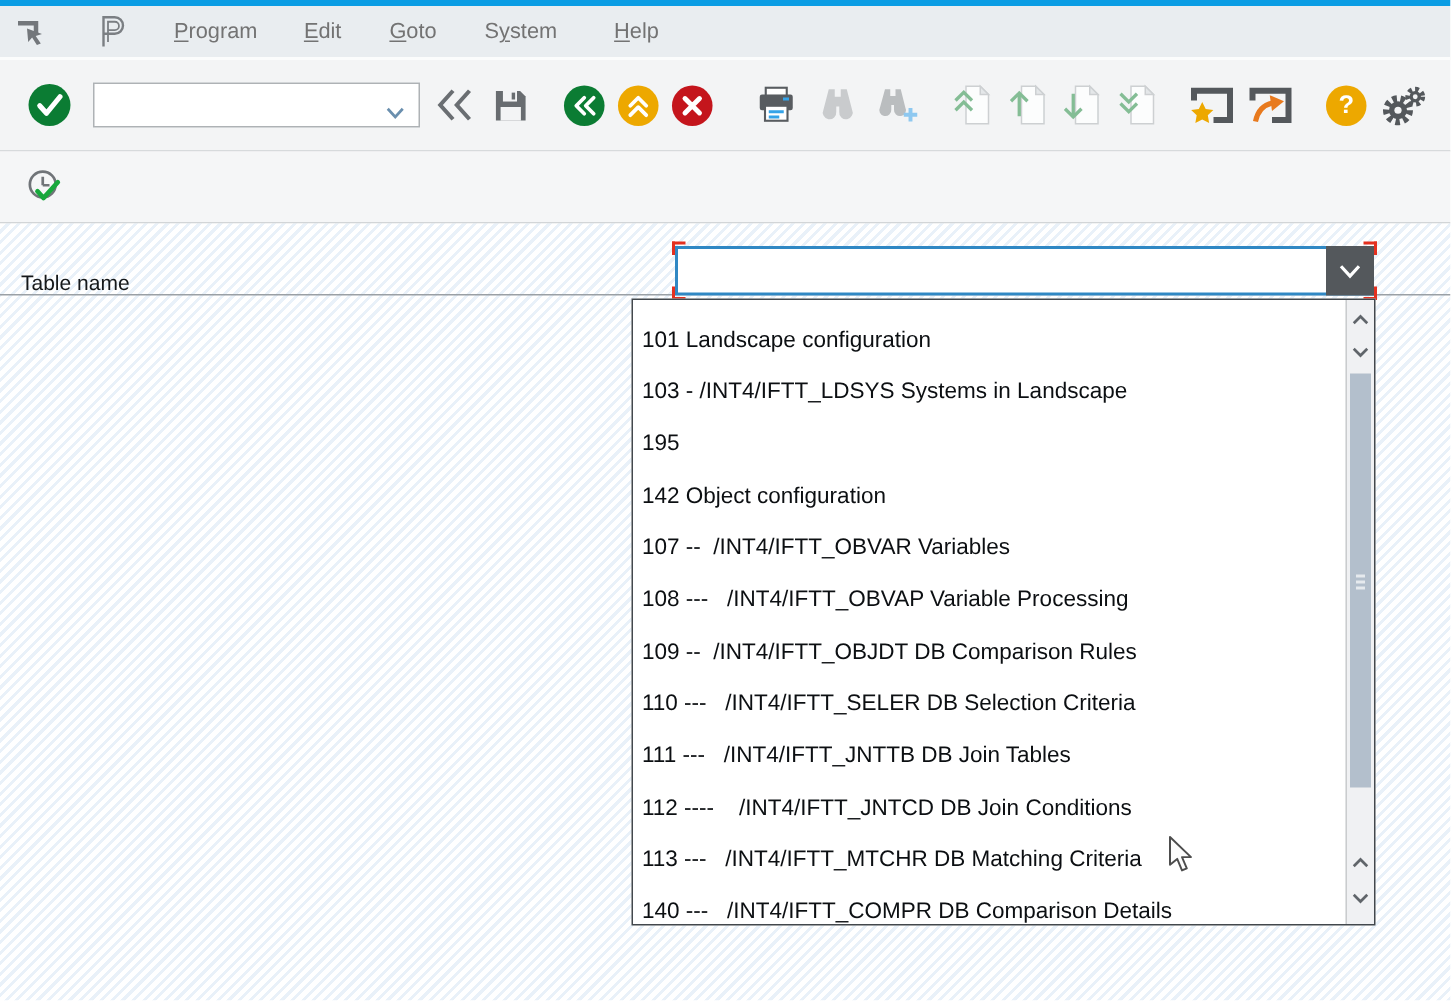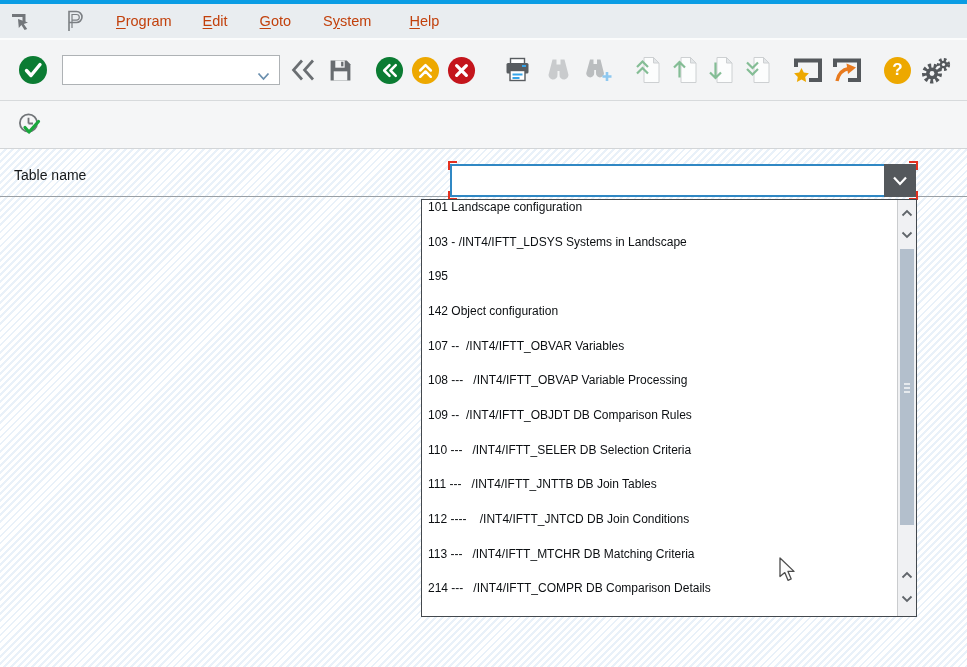--- a/index.html
+++ b/index.html
@@ -8,21 +8,21 @@
   .screen { width:967px; height:667px; display:flex; flex-direction:column; overflow:hidden; position:relative; }
 
   
   .top-strip { height:4px; background:#0a9de4; flex:0 0 auto; }
 
   
   .menubar { height:36px; background:#e9edf0; display:flex; align-items:center; flex:0 0 auto;
              border-bottom:2px solid #fbfcfc; }
   .menu-sys-icon { margin-left:10px; width:24px; display:flex; align-items:center; }
   .menu-session-icon { margin-left:30px; width:24px; display:flex; align-items:center; }
-  .menu-item { color:#c2410c; font-size:14.5px; cursor:default; }
+  .menu-item { color:#737373; font-size:14.5px; cursor:default; }
   .menu-item .ak { text-decoration:underline; text-underline-offset:2px; }
   .m-program { margin-left:28px; } .m-edit { margin-left:31px; } .m-goto { margin-left:32px; }
   .m-system { margin-left:32px; } .m-help { margin-left:38px; }
 
   
   .toolbar { height:61px; background:#f3f4f5; border-bottom:1px solid #d7dadc;
              display:flex; align-items:center; flex:0 0 auto; }
   .tb { border:none; background:transparent; padding:0; display:flex; align-items:center; justify-content:center; }
   .cmd-field { margin-left:14px; width:218px; height:30px; background:#fff; border:1px solid #aeb2b5;
                display:flex; align-items:center; position:relative; }
@@ -55,40 +55,40 @@
 
   
   .app-toolbar { height:48px; background:#f5f6f7; border-bottom:1px solid #d2d5d7;
                  display:flex; align-items:center; flex:0 0 auto; }
   .exec-btn { margin-left:15px; border:none; background:transparent; padding:2px; display:flex; }
 
   
   .content { flex:1 1 auto; position:relative;
     background:repeating-linear-gradient(135deg,#ffffff 0px,#ffffff 3px,#e9f1f9 3px,#e9f1f9 5px); }
   .row-line { position:absolute; left:0; top:47px; width:967px; height:1px; background:#9aa0a5; z-index:1; }
-  .field-label { position:absolute; left:14px; top:9px; height:33px; display:flex; align-items:center;
+  .field-label { position:absolute; left:14px; top:22px; height:33px; display:flex; align-items:center;
                  font-size:14px; color:#15181a; z-index:2; }
 
   
   .combo { position:absolute; left:450px; top:15px; width:466px; height:33px; z-index:3; }
   .combo-field { position:absolute; inset:0; background:#fff; border:2px solid #3088c4; }
   .combo-btn { position:absolute; right:0; top:0; bottom:0; width:32px; background:#54585c;
                border:none; display:flex; align-items:center; justify-content:center; }
   .corner { position:absolute; width:9px; height:9px; z-index:4; }
   .c-tl { left:-2px; top:-3px; border-left:2.5px solid #e4301f; border-top:2.5px solid #e4301f; }
   .c-tr { right:-2px; top:-3px; border-right:2.5px solid #e4301f; border-top:2.5px solid #e4301f; }
   .c-bl { left:-2px; bottom:-3px; border-left:2.5px solid #e4301f; border-bottom:2.5px solid #e4301f; }
   .c-br { right:-2px; bottom:-3px; border-right:2.5px solid #e4301f; border-bottom:2.5px solid #e4301f; }
 
   
   .dd-list { position:absolute; left:421px; top:50px; width:496px; height:418px; background:#fff;
              border:1px solid #43484d; display:flex; z-index:5; }
   .dd-items { flex:1 1 auto; display:flex; flex-direction:column; overflow:hidden; }
-  .dd-item { flex:1 1 auto; display:flex; align-items:flex-start; padding-left:6px;
-             font-size:12px; color:#0c0f12; white-space:pre; cursor:default; }
+  .dd-item { flex:1 1 auto; display:flex; align-items:flex-end; padding-left:6px;
+             font-size:15px; color:#0c0f12; white-space:pre; cursor:default; }
   .dd-item.selected { background:#cfe4f5; }
   .dd-scrollbar { flex:0 0 19px; background:#f0f1f3; border-left:1px solid #caccce; position:relative; }
   .sb-btn { position:absolute; left:0; width:18px; height:16px; border:none; background:transparent;
             display:flex; align-items:center; justify-content:center; padding:0; }
   .sb-up-top { top:5px; } .sb-down-top { top:27px; }
   .sb-up-bottom { bottom:33px; } .sb-down-bottom { bottom:9px; }
   .sb-thumb { position:absolute; left:2px; top:49px; width:14px; height:276px; background:#b3bfcc; }
   .sb-grip { position:absolute; left:4px; top:134px; display:flex; flex-direction:column; gap:2px; }
   .sb-grip span { display:block; width:6px; height:2px; background:#e6eaee; }
 
@@ -303,21 +303,21 @@
         <div class="dd-item"><span>103 - /INT4/IFTT_LDSYS Systems in Landscape</span></div>
         <div class="dd-item"><span>195</span></div>
         <div class="dd-item"><span>142 Object configuration</span></div>
         <div class="dd-item"><span>107 --  /INT4/IFTT_OBVAR Variables</span></div>
         <div class="dd-item"><span>108 ---   /INT4/IFTT_OBVAP Variable Processing</span></div>
         <div class="dd-item"><span>109 --  /INT4/IFTT_OBJDT DB Comparison Rules</span></div>
         <div class="dd-item"><span>110 ---   /INT4/IFTT_SELER DB Selection Criteria</span></div>
         <div class="dd-item"><span>111 ---   /INT4/IFTT_JNTTB DB Join Tables</span></div>
         <div class="dd-item"><span>112 ----    /INT4/IFTT_JNTCD DB Join Conditions</span></div>
         <div class="dd-item"><span>113 ---   /INT4/IFTT_MTCHR DB Matching Criteria</span></div>
-        <div class="dd-item"><span>214 ---   /INT4/IFTT_COMPR DB Comparison Details</span></div>
+        <div class="dd-item"><span>140 ---   /INT4/IFTT_COMPR DB Comparison Details</span></div>
       </div>
       <div class="dd-scrollbar">
         <button class="sb-btn sb-up-top">
           <svg width="12" height="8" viewBox="0 0 12 8">
               <path d="M1.5 6.5 L6 2 L10.5 6.5" stroke="#60656a" stroke-width="1.8" fill="none"></path>
             </svg>
         </button>
         <button class="sb-btn sb-down-top">
           <svg width="12" height="8" viewBox="0 0 12 8">
               <path d="M1.5 1.5 L6 6 L10.5 1.5" stroke="#60656a" stroke-width="1.8" fill="none"></path>

